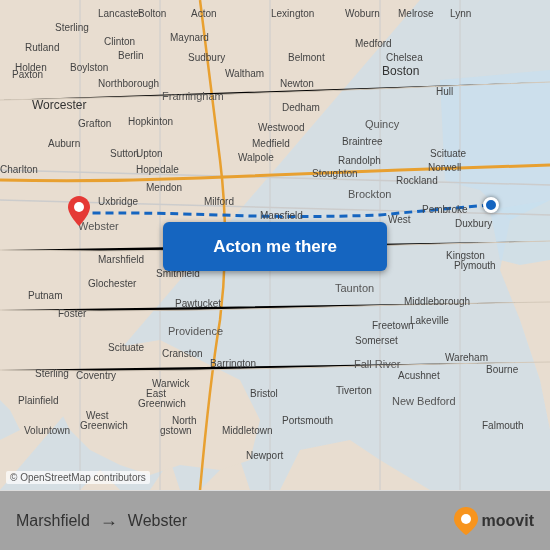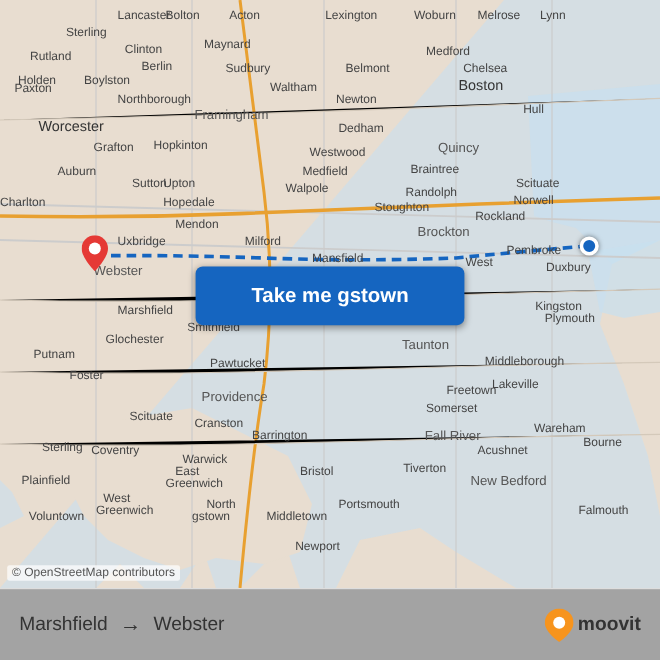--- a/index.html
+++ b/index.html
@@ -276,21 +276,21 @@
       <path d="M11 0C5 0 0 5 0 11 C0 19 11 30 11 30 C11 30 22 19 22 11 C22 5 17 0 11 0Z" fill="#e53935"></path>
       <circle cx="11" cy="11" r="5" fill="white"></circle>
     </svg>
   </div>
 
   
   <div class="dest-dot" style="left:483px;top:197px;"></div>
 
   
   <button id="take-me-there-btn">
-    <span>Take me gstown</span>
+    <span>Acton me there</span>
   </button>
 
   
   <div class="copyright">© OpenStreetMap contributors</div>
 </div>
 
 <div id="bottom-bar">
   <span class="route-from">Marshfield</span>
   <span class="route-arrow">→</span>
   <span class="route-to">Webster</span>

